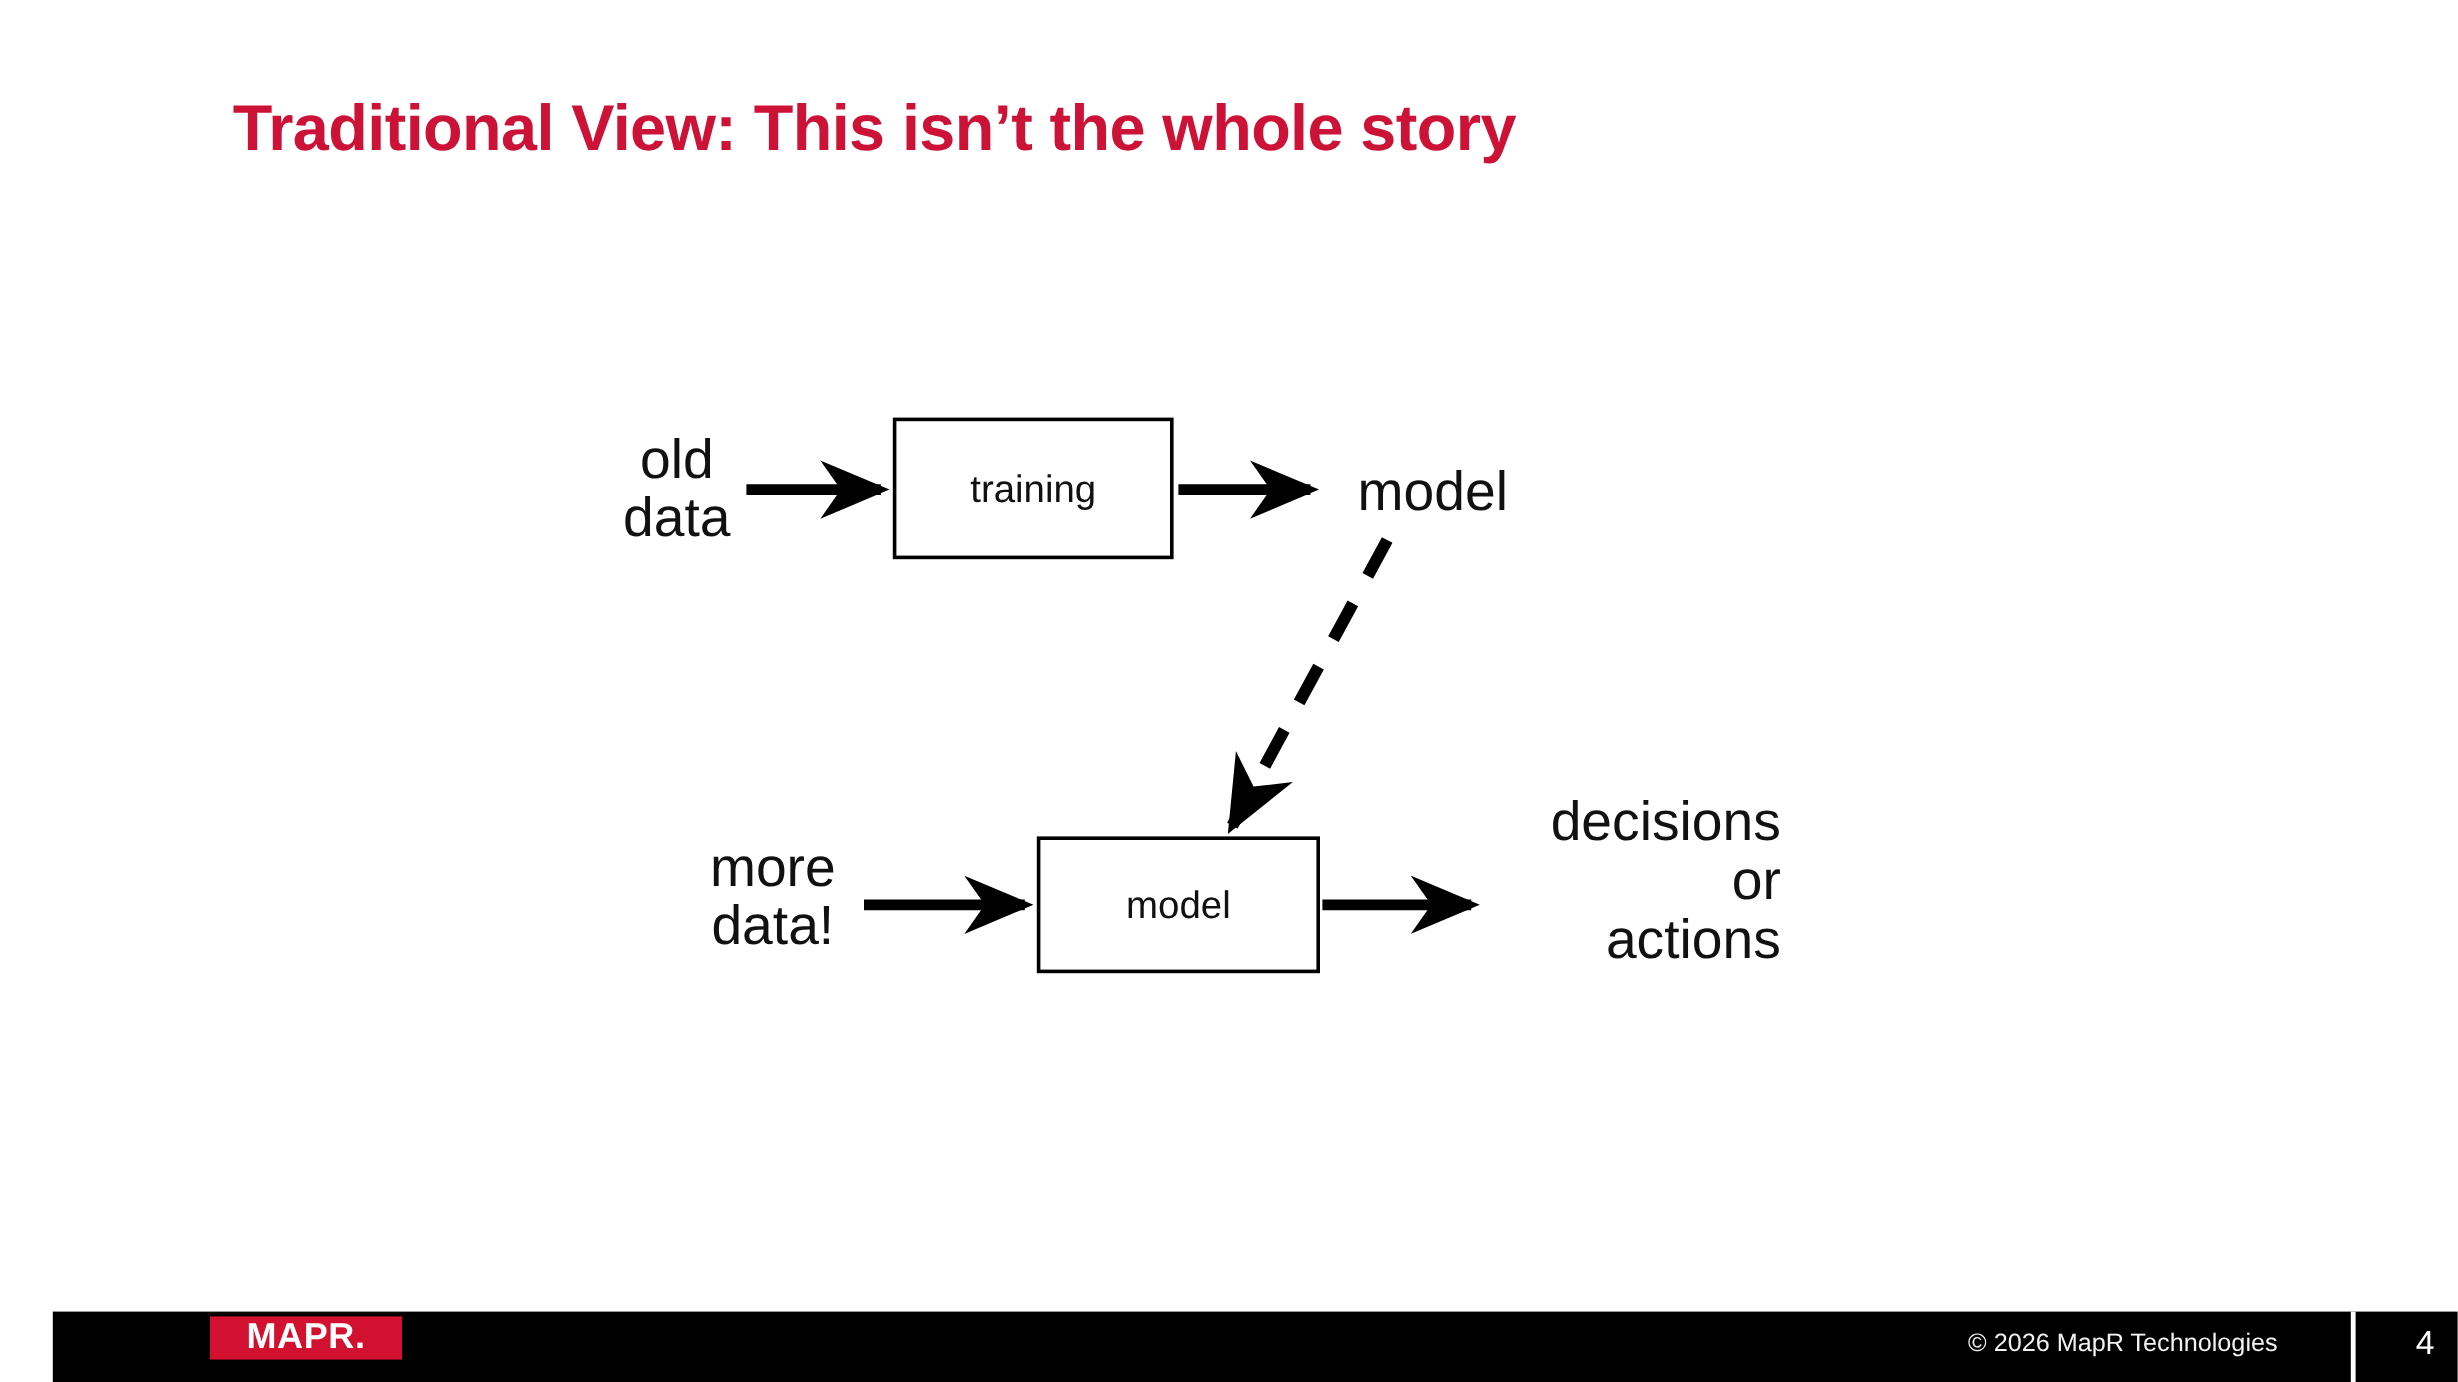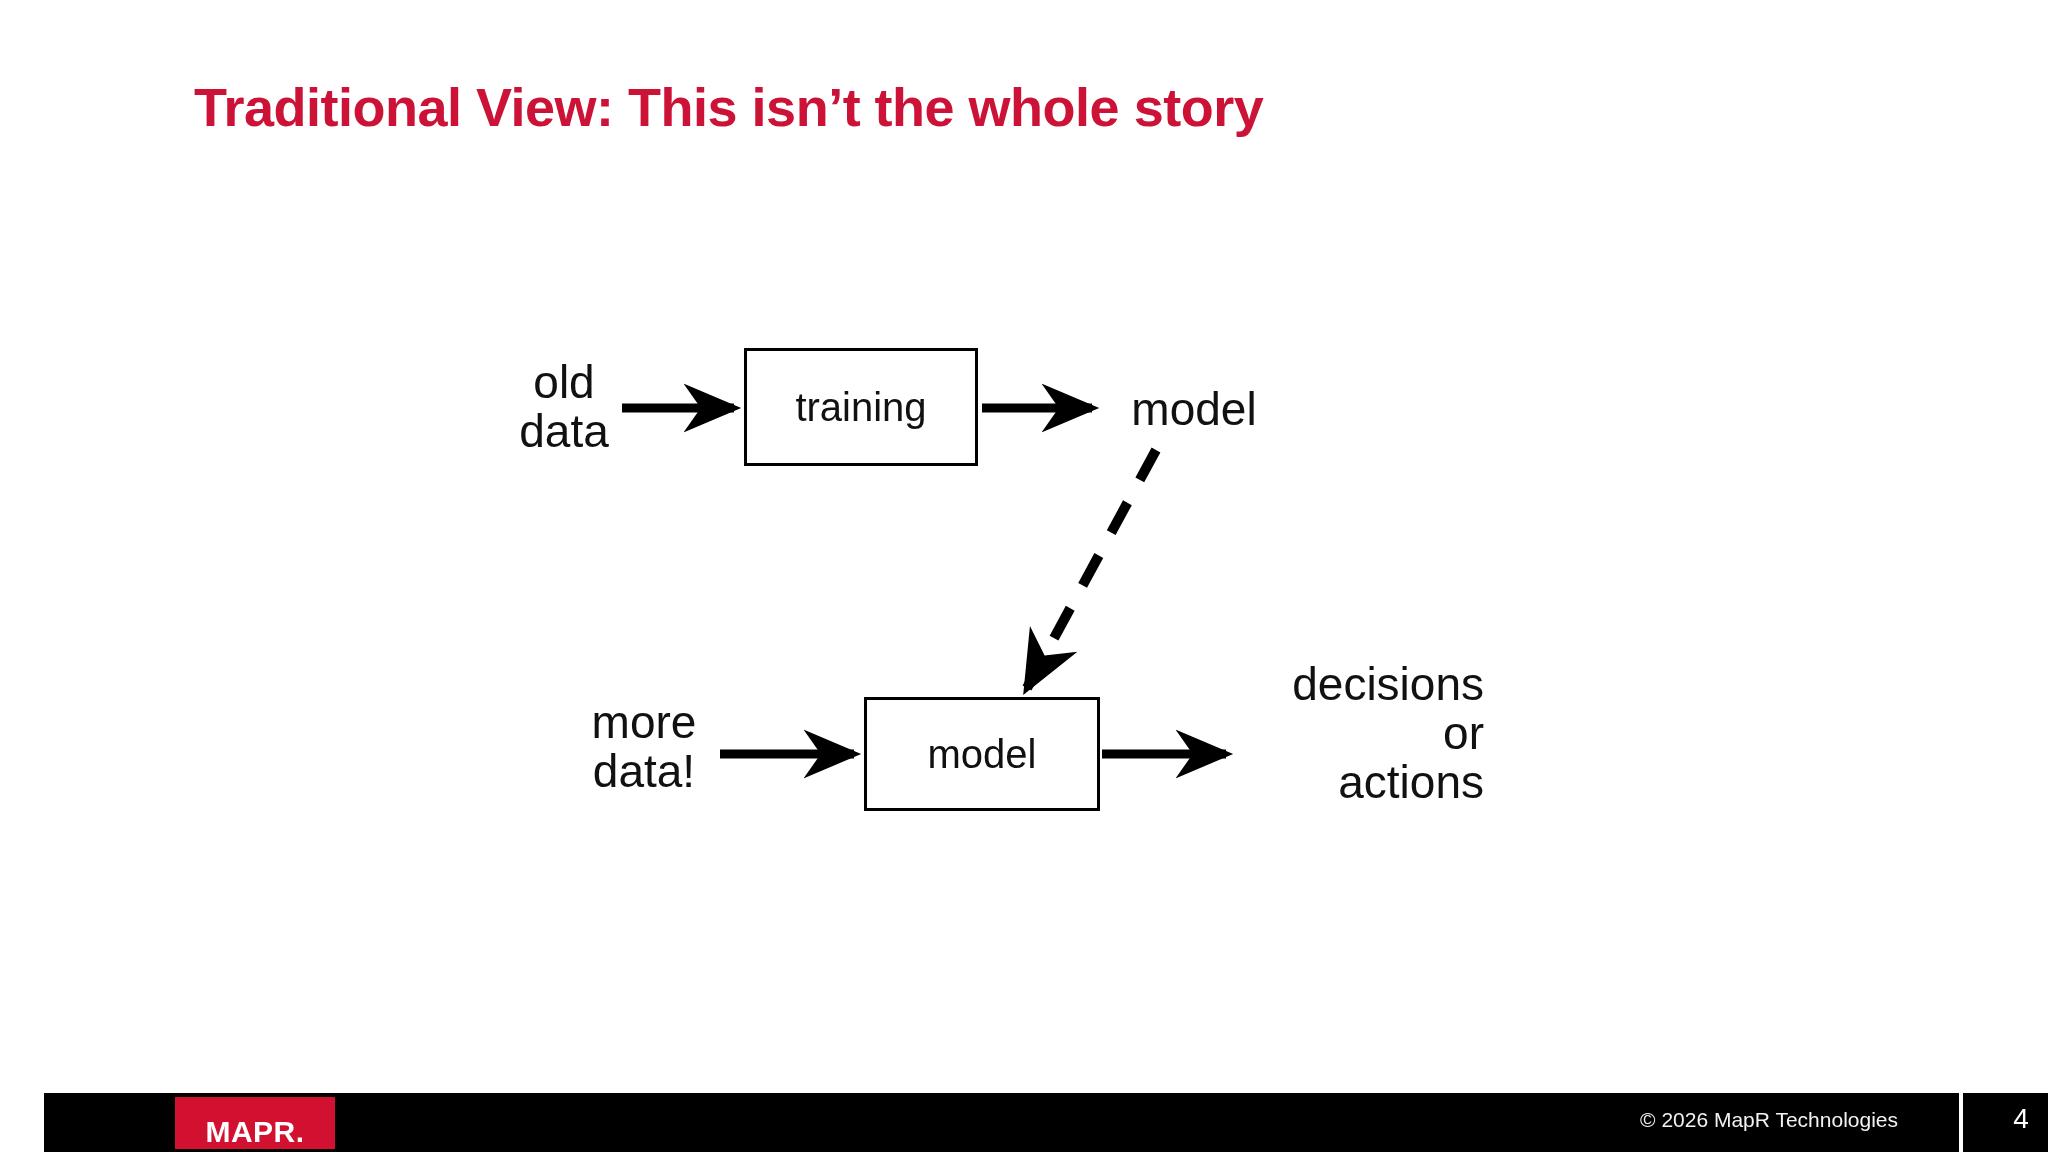--- a/index.html
+++ b/index.html
@@ -58,21 +58,21 @@
   .node-box {
     position: absolute;
     border: 3px solid #000000;
     background: #ffffff;
     display: flex;
     align-items: center;
     justify-content: center;
     box-sizing: border-box;
   }
   .node-box-label {
-    font-size: 40px;
+    font-size: 32px;
     color: #111111;
     line-height: 1;
     font-family: "Liberation Sans", "DejaVu Sans", sans-serif;
   }
 
   .free-label {
     position: absolute;
     font-size: 46px;
     color: #111111;
     line-height: 1.06;
@@ -124,24 +124,24 @@
     top: 1093px;
     width: 2048px;
     height: 59px;
     background: #000000;
   }
   #footer-logo {
     position: absolute;
     left: 131px;
     top: 1097px;
     width: 160px;
-    height: 52px;
+    height: 36px;
     background: #D2102F;
     display: flex;
-    align-items: flex-end;
+    align-items: flex-start;
     justify-content: center;
   }
   #footer-logo-text {
     color: #ffffff;
     font-size: 30px;
     font-weight: bold;
     letter-spacing: 0.5px;
     font-family: "Liberation Sans Narrow", "Liberation Sans", sans-serif;
   }
   #footer-copyright {

